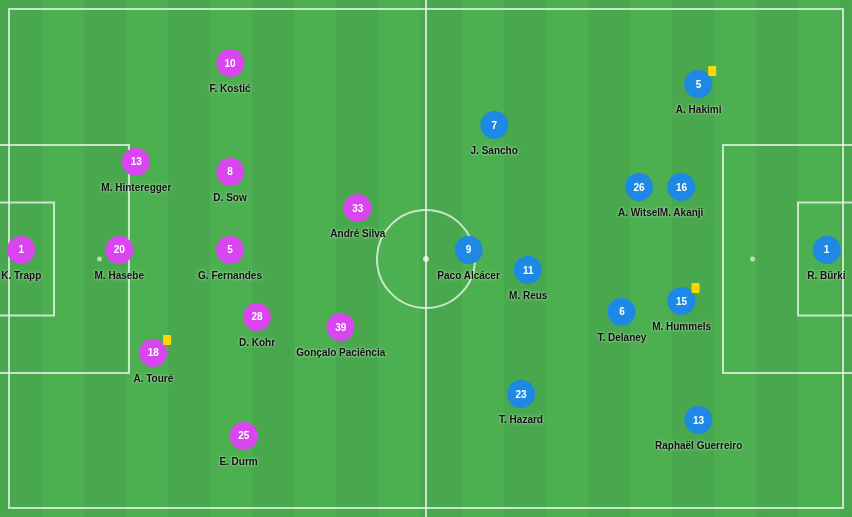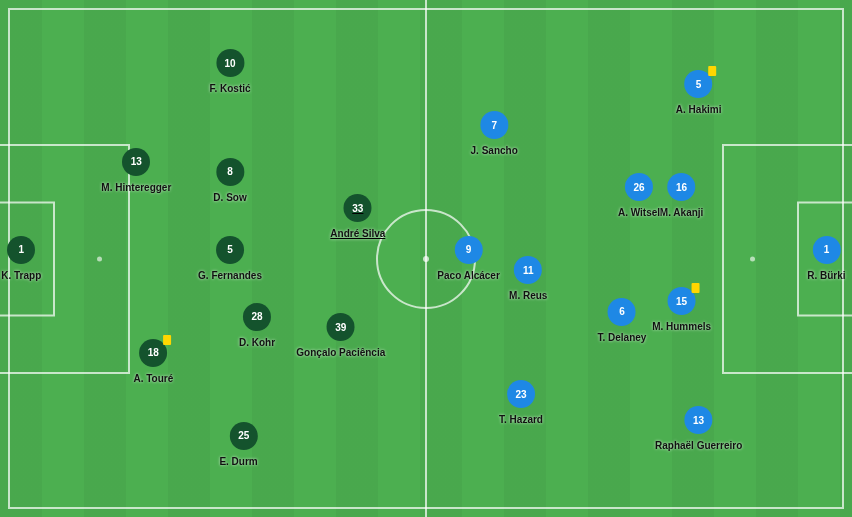--- a/index.html
+++ b/index.html
@@ -128,21 +128,21 @@
       border-radius: 50%;
       display: flex;
       align-items: center;
       justify-content: center;
       font-size: 10px;
       font-weight: bold;
       color: white;
       position: relative;
       z-index: 2;
     }
-    .player-circle.red { background: #14532d; }
+    .player-circle.red { background: #d946ef; }
     .player-circle.blue { background: #1e88e5; }
 
     .player-name {
       font-size: 10px;
       color: #111;
       font-weight: 600;
       white-space: nowrap;
       margin-top: 6px;
       text-shadow: 0 0 3px rgba(255,255,255,0.8);
       text-align: center;
@@ -198,20 +198,24 @@
   <div class="right-penalty-box"></div>
   <div class="right-goal-box"></div>
 
   <div class="penalty-dot-left"></div>
   <div class="penalty-dot-right"></div>
 
 <div class="player" style="left: 21.3px; top: 258.5px;">
       <div class="player-circle red">1</div>
       <div class="player-name">K. Trapp</div>
     </div>
+    <div class="player" style="left: 119.28px; top: 258.5px;">
+      <div class="player-circle red">20</div>
+      <div class="player-name">M. Hasebe</div>
+    </div>
     <div class="player" style="left: 136.32px; top: 170.61px;">
       <div class="player-circle red">13</div>
       <div class="player-name">M. Hinteregger</div>
     </div>
     <div class="player" style="left: 153.36px; top: 361.9px;">
       <div class="player-circle red">18<div class="yellow-card"></div></div>
       <div class="player-name">A. Touré</div>
     </div>
     <div class="player" style="left: 238.56px; top: 444.62px; align-items: flex-end;">
       <div class="player-circle red">25</div>
@@ -226,21 +230,21 @@
       <div class="player-name">D. Sow</div>
     </div>
     <div class="player" style="left: 257px; top: 325.71px;">
       <div class="player-circle red">28</div>
       <div class="player-name">D. Kohr</div>
     </div>
     <div class="player" style="left: 230.04px; top: 72.38px;">
       <div class="player-circle red">10</div>
       <div class="player-name">F. Kostić</div>
     </div>
-    <div class="player" style="left: 357.84px; top: 217.14px; text-decoration: underline;">
+    <div class="player" style="left: 357.84px; top: 217.14px;">
       <div class="player-circle red">33</div>
       <div class="player-name">André Silva</div>
     </div>
     <div class="player" style="left: 340.8px; top: 336.05px; justify-content: flex-end;">
       <div class="player-circle red">39</div>
       <div class="player-name">Gonçalo Paciência</div>
     </div>
     <div class="player" style="left: 826.44px; top: 258.5px;">
       <div class="player-circle blue">1</div>
       <div class="player-name">R. Bürki</div>

